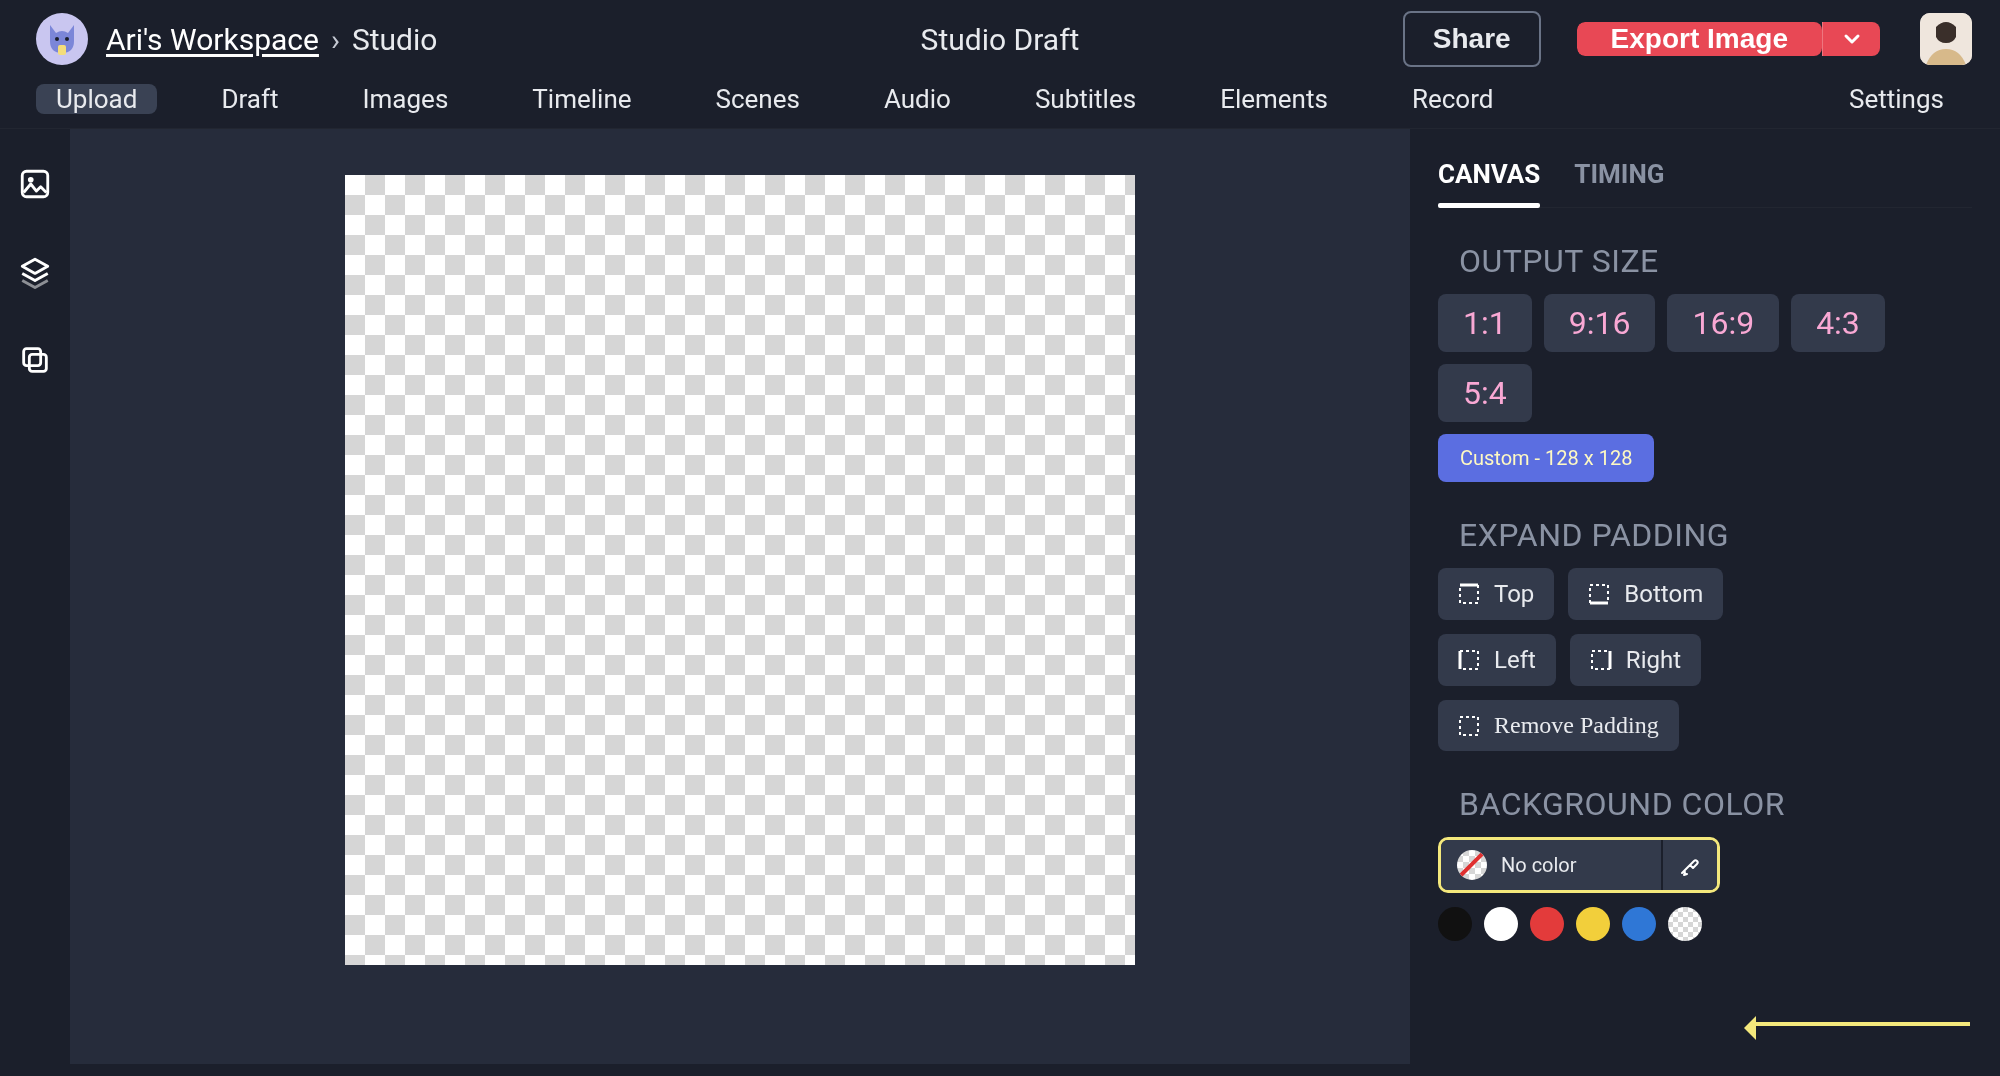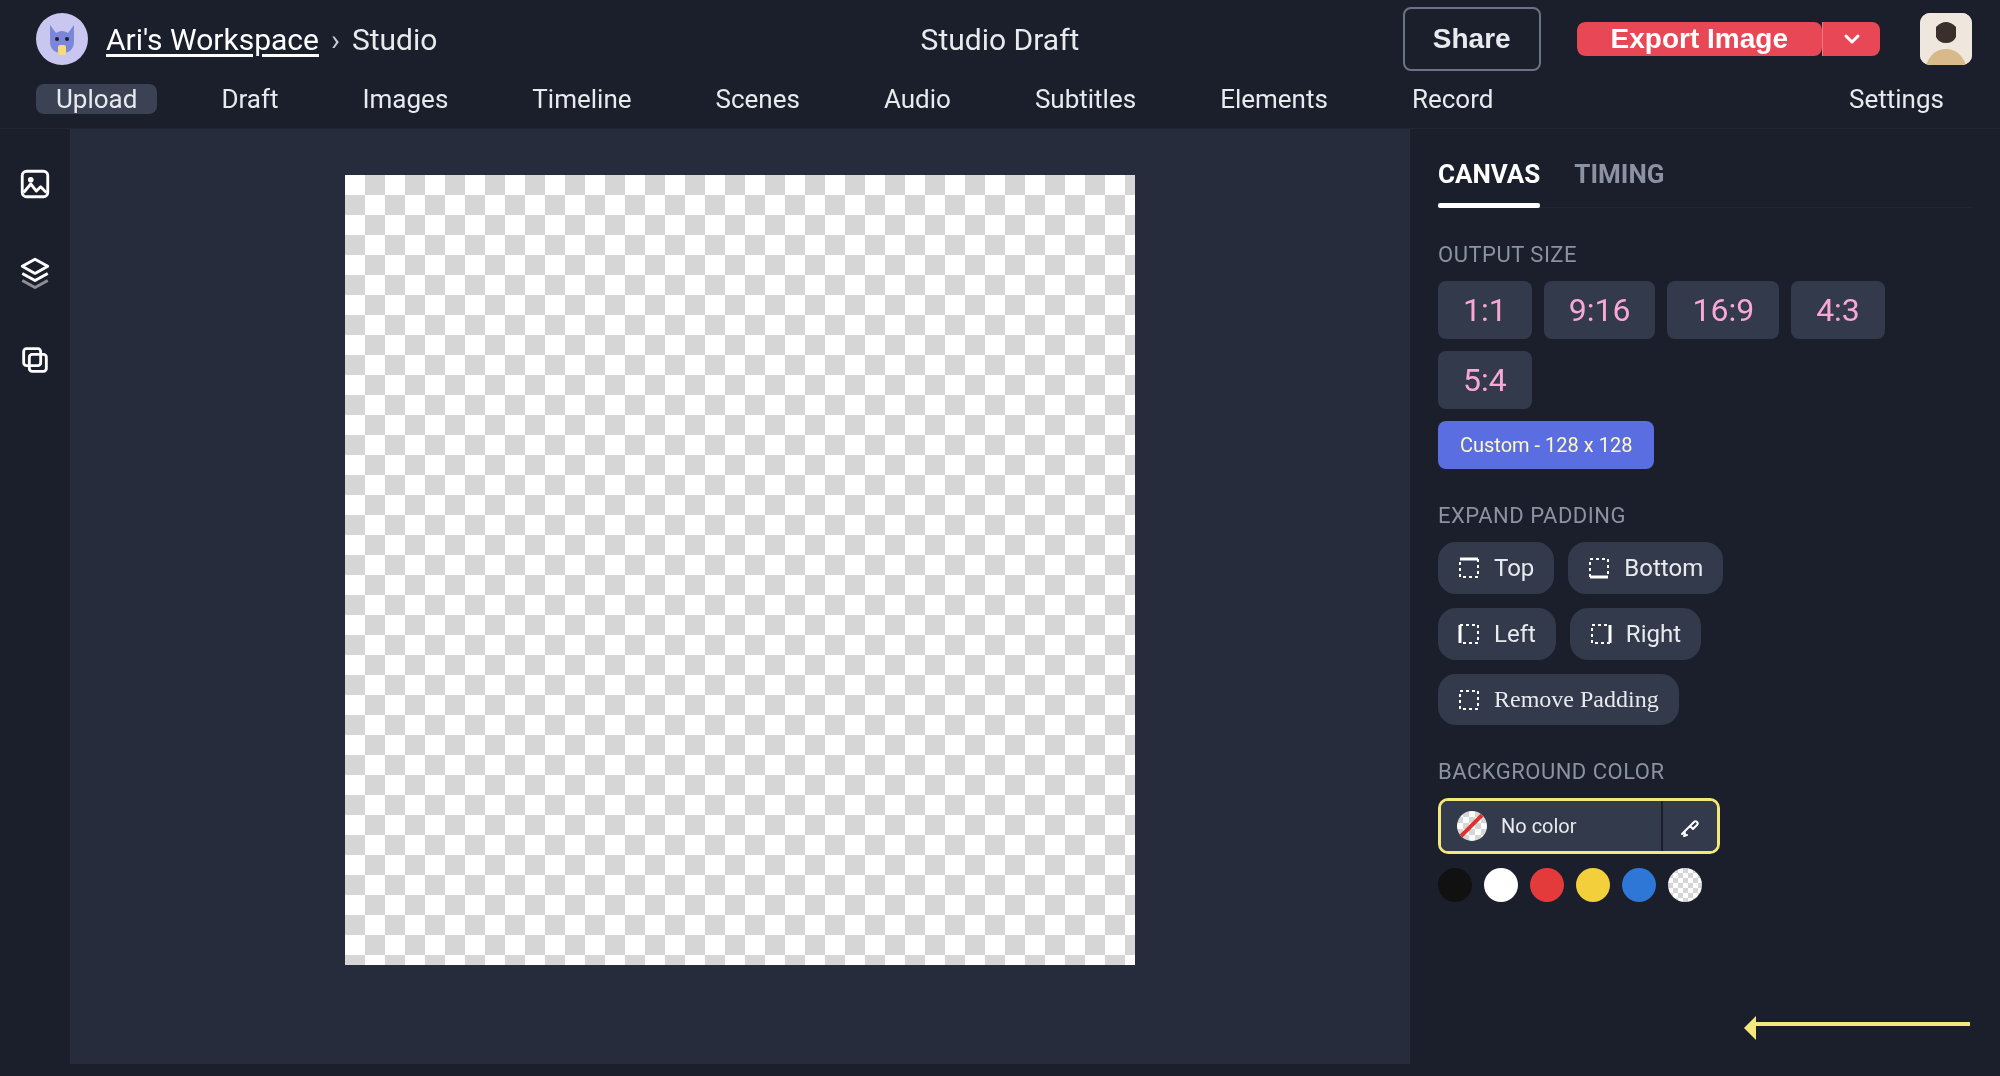--- a/index.html
+++ b/index.html
@@ -26,21 +26,21 @@
   .logo{width:52px;height:52px;border-radius:50%;background:#c9c6f0;display:flex;align-items:center;justify-content:center;}
   .logo svg{width:40px;height:40px;}
   .crumb{display:flex;align-items:center;gap:12px;font-size:30px;justify-content:flex-end;}
   .crumb a{color:#fff;text-decoration:underline;text-underline-offset:4px;}
   .crumb .sep{color:#c5c9d3;}
   .crumb .leaf{color:#e8eaee;}
   .spacer{flex:1;}
   .title-center{position:absolute;left:0;right:0;top:0;height:78px;display:flex;align-items:center;justify-content:center;pointer-events:none;}
   .title-center span{font-size:30px;color:#e8eaee;pointer-events:auto;}
   .btn{display:inline-flex;align-items:center;justify-content:center;border-radius:8px;font-size:28px;font-weight:600;cursor:pointer;user-select:none;}
-  .btn-share{border:2px solid #6a7386;color:#e8eaee;background:transparent;height:64px;padding:0 28px;}
+  .btn-share{border:2px solid #6a7386;color:#e8eaee;background:transparent;height:56px;padding:0 28px;}
   .btn-export{background:var(--accent);color:#fff;height:34px;padding:0 34px;border:none;}
   .export-wrap{display:flex;align-items:stretch;margin-left:18px;border-radius:8px;overflow:hidden;}
   .btn-caret{background:var(--accent);color:#fff;border:none;width:58px;display:flex;align-items:center;justify-content:center;border-left:1px solid rgba(255,255,255,.25);}
   .avatar{width:52px;height:52px;border-radius:10px;margin-left:22px;background:#f0e6de;overflow:hidden;display:flex;align-items:flex-end;justify-content:center;}
   .avatar svg{width:52px;height:52px;}
 
   
   .tooltabs{display:flex;align-items:center;gap:44px;padding:6px 36px 14px 36px;}
   .tooltabs .tab{font-size:26px;color:#e8eaee;padding:0 20px;border-radius:8px;cursor:pointer;}
   .tooltabs .tab.active{background:#3a4254;}
@@ -61,27 +61,27 @@
     background-position:0 0,20px 20px;
   }
 
   
   .rightpanel{width:590px;background:var(--bg);padding:18px 28px 0 28px;position:relative;}
   .rtabs{display:flex;gap:34px;border-bottom:1px solid rgba(255,255,255,.03);}
   .rtab{font-size:26px;font-weight:700;color:var(--muted);padding:12px 0 18px 0;cursor:pointer;position:relative;}
   .rtab.active{color:#fff;}
   .rtab.active::after{content:"";position:absolute;left:0;right:0;bottom:-1px;height:5px;background:#fff;border-radius:2px;}
 
-  .section-label{color:var(--muted);font-size:22px;letter-spacing:.5px;margin-top:34px;margin-bottom:14px;}
+  .section-label{color:var(--muted);font-size:32px;letter-spacing:.5px;margin-top:34px;margin-bottom:14px;margin-left:21px;}
 
   .chips{display:flex;flex-wrap:wrap;gap:12px;}
   .chip{background:var(--chip);color:#f9a8d4;border-radius:8px;padding:10px 25px;font-size:32px;cursor:pointer;}
   .chip.blue{background:var(--blue);color:#fef9c3;font-size:20px;padding:12px 22px;margin-top:12px;}
 
-  .padbtn{display:inline-flex;align-items:center;gap:14px;background:var(--chip);border-radius:18px;padding:12px 20px;font-size:24px;color:#e8eaee;cursor:pointer;}
+  .padbtn{display:inline-flex;align-items:center;gap:14px;background:var(--chip);border-radius:8px;padding:12px 20px;font-size:24px;color:#e8eaee;cursor:pointer;}
   .padgrid{display:flex;flex-wrap:wrap;gap:14px;max-width:360px;}
   .padwide{display:flex;font-family:Liberation Serif, serif;}
   .padicon{width:22px;height:22px;display:inline-flex;align-items:center;justify-content:center;}
 
   .bgcolor-row{display:flex;align-items:stretch;gap:0;border:3px solid var(--yellow);border-radius:10px;overflow:hidden;width:282px;}
   .bgcolor-main{display:flex;align-items:center;gap:14px;background:var(--chip);padding:10px 16px;flex:1;text-align:right;}
   .bgcolor-main .swatch{width:30px;height:30px;border-radius:50%;background:#fff;position:relative;overflow:hidden;background-image:
       linear-gradient(45deg,#d6d6d6 25%,transparent 25%,transparent 75%,#d6d6d6 75%,#d6d6d6),
       linear-gradient(45deg,#d6d6d6 25%,transparent 25%,transparent 75%,#d6d6d6 75%,#d6d6d6);
     background-size:12px 12px;background-position:0 0,6px 6px;}

